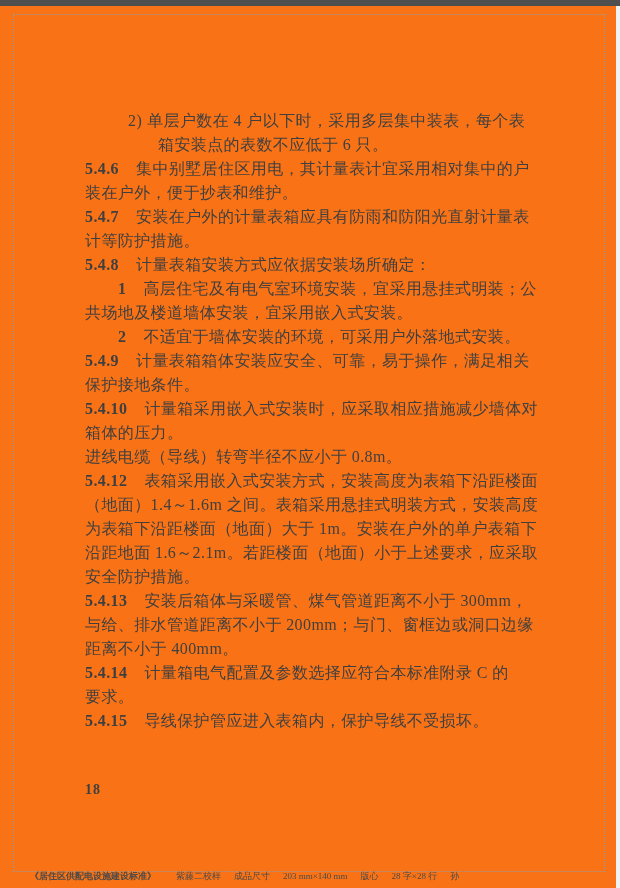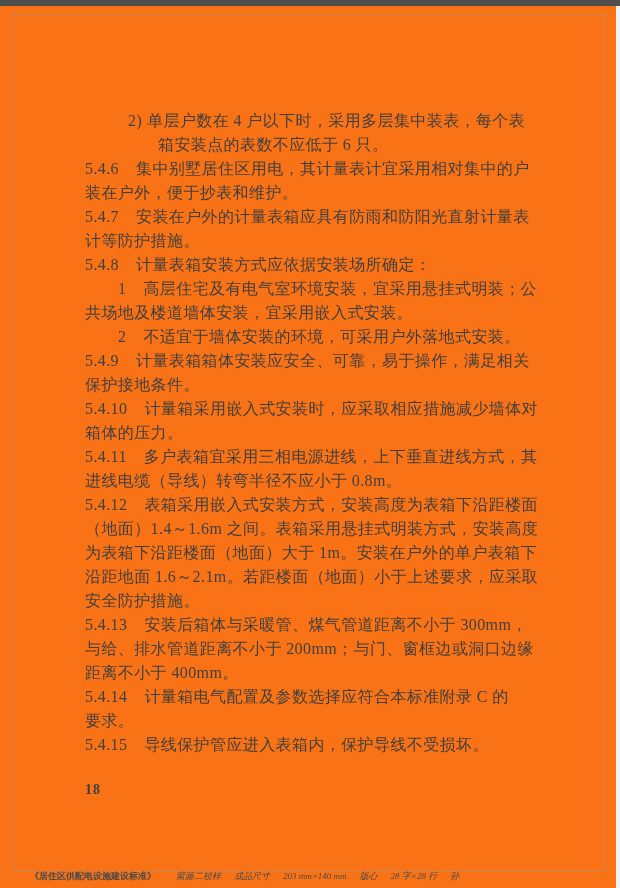--- a/index.html
+++ b/index.html
@@ -30,21 +30,21 @@
   }
   .content{
     position:absolute;
     left:85px;top:109px;
     width:460px;
     font-size:16px;
     line-height:24px;
     letter-spacing:0.4px;
   }
   .line{min-height:24px;white-space:nowrap;}
-  .line .num{font-weight:normal;}
+  .line .num{font-weight:bold;}
   .line.sec .num{margin-right:17px;}
   .line.sub{padding-left:33px;}
   .line.sub .num{margin-right:17px;}
   .line.item{padding-left:43px;}
   .line.item .num{font-weight:normal;margin-right:5px;}
   .line.cont2{padding-left:73px;}
   .page-number{
     position:absolute;
     left:85px;top:782px;
     font-size:14px;
@@ -53,21 +53,21 @@
   }
   .footer{
     position:absolute;
     left:30px;top:870px;
     width:575px;
     font-size:9px;
     color:#4a4a4a;
     white-space:nowrap;
   }
   .footer .f-title{font-weight:bold;margin-right:20px;letter-spacing:0;}
-  .footer .f-seg{margin-right:13px;font-style:italic;}
+  .footer .f-seg{margin-right:13px;}
 </style>
 </head>
 <body style="--ink: #3f3f3f; --bar: #4f4f4f; --frame: #9a9a9a;">
 
 <div class="page">
   <div class="top-bar"></div>
   <div class="frame"></div>
   <div class="content" id="content">
       <div class="line item"><span class="num">2)</span><span>单层户数在 4 户以下时，采用多层集中装表，每个表</span></div>
       <div class="line cont2"><span>箱安装点的表数不应低于 6 只。</span></div>
@@ -76,21 +76,20 @@
       <div class="line sec"><span class="num">5.4.7</span><span>安装在户外的计量表箱应具有防雨和防阳光直射计量表</span></div>
       <div class="line cont"><span>计等防护措施。</span></div>
       <div class="line sec"><span class="num">5.4.8</span><span>计量表箱安装方式应依据安装场所确定：</span></div>
       <div class="line sub"><span class="num">1</span><span>高层住宅及有电气室环境安装，宜采用悬挂式明装；公</span></div>
       <div class="line cont"><span>共场地及楼道墙体安装，宜采用嵌入式安装。</span></div>
       <div class="line sub"><span class="num">2</span><span>不适宜于墙体安装的环境，可采用户外落地式安装。</span></div>
       <div class="line sec"><span class="num">5.4.9</span><span>计量表箱箱体安装应安全、可靠，易于操作，满足相关</span></div>
       <div class="line cont"><span>保护接地条件。</span></div>
       <div class="line sec"><span class="num">5.4.10</span><span>计量箱采用嵌入式安装时，应采取相应措施减少墙体对</span></div>
       <div class="line cont"><span>箱体的压力。</span></div>
-      <div class="line sec"><span class="num">5.4.11</span><span>多户表箱宜采用三相电源进线，上下垂直进线方式，其</span></div>
       <div class="line cont"><span>进线电缆（导线）转弯半径不应小于 0.8m。</span></div>
       <div class="line sec"><span class="num">5.4.12</span><span>表箱采用嵌入式安装方式，安装高度为表箱下沿距楼面</span></div>
       <div class="line cont"><span>（地面）1.4～1.6m 之间。表箱采用悬挂式明装方式，安装高度</span></div>
       <div class="line cont"><span>为表箱下沿距楼面（地面）大于 1m。安装在户外的单户表箱下</span></div>
       <div class="line cont"><span>沿距地面 1.6～2.1m。若距楼面（地面）小于上述要求，应采取</span></div>
       <div class="line cont"><span>安全防护措施。</span></div>
       <div class="line sec"><span class="num">5.4.13</span><span>安装后箱体与采暖管、煤气管道距离不小于 300mm，</span></div>
       <div class="line cont"><span>与给、排水管道距离不小于 200mm；与门、窗框边或洞口边缘</span></div>
       <div class="line cont"><span>距离不小于 400mm。</span></div>
       <div class="line sec"><span class="num">5.4.14</span><span>计量箱电气配置及参数选择应符合本标准附录 C 的</span></div>

